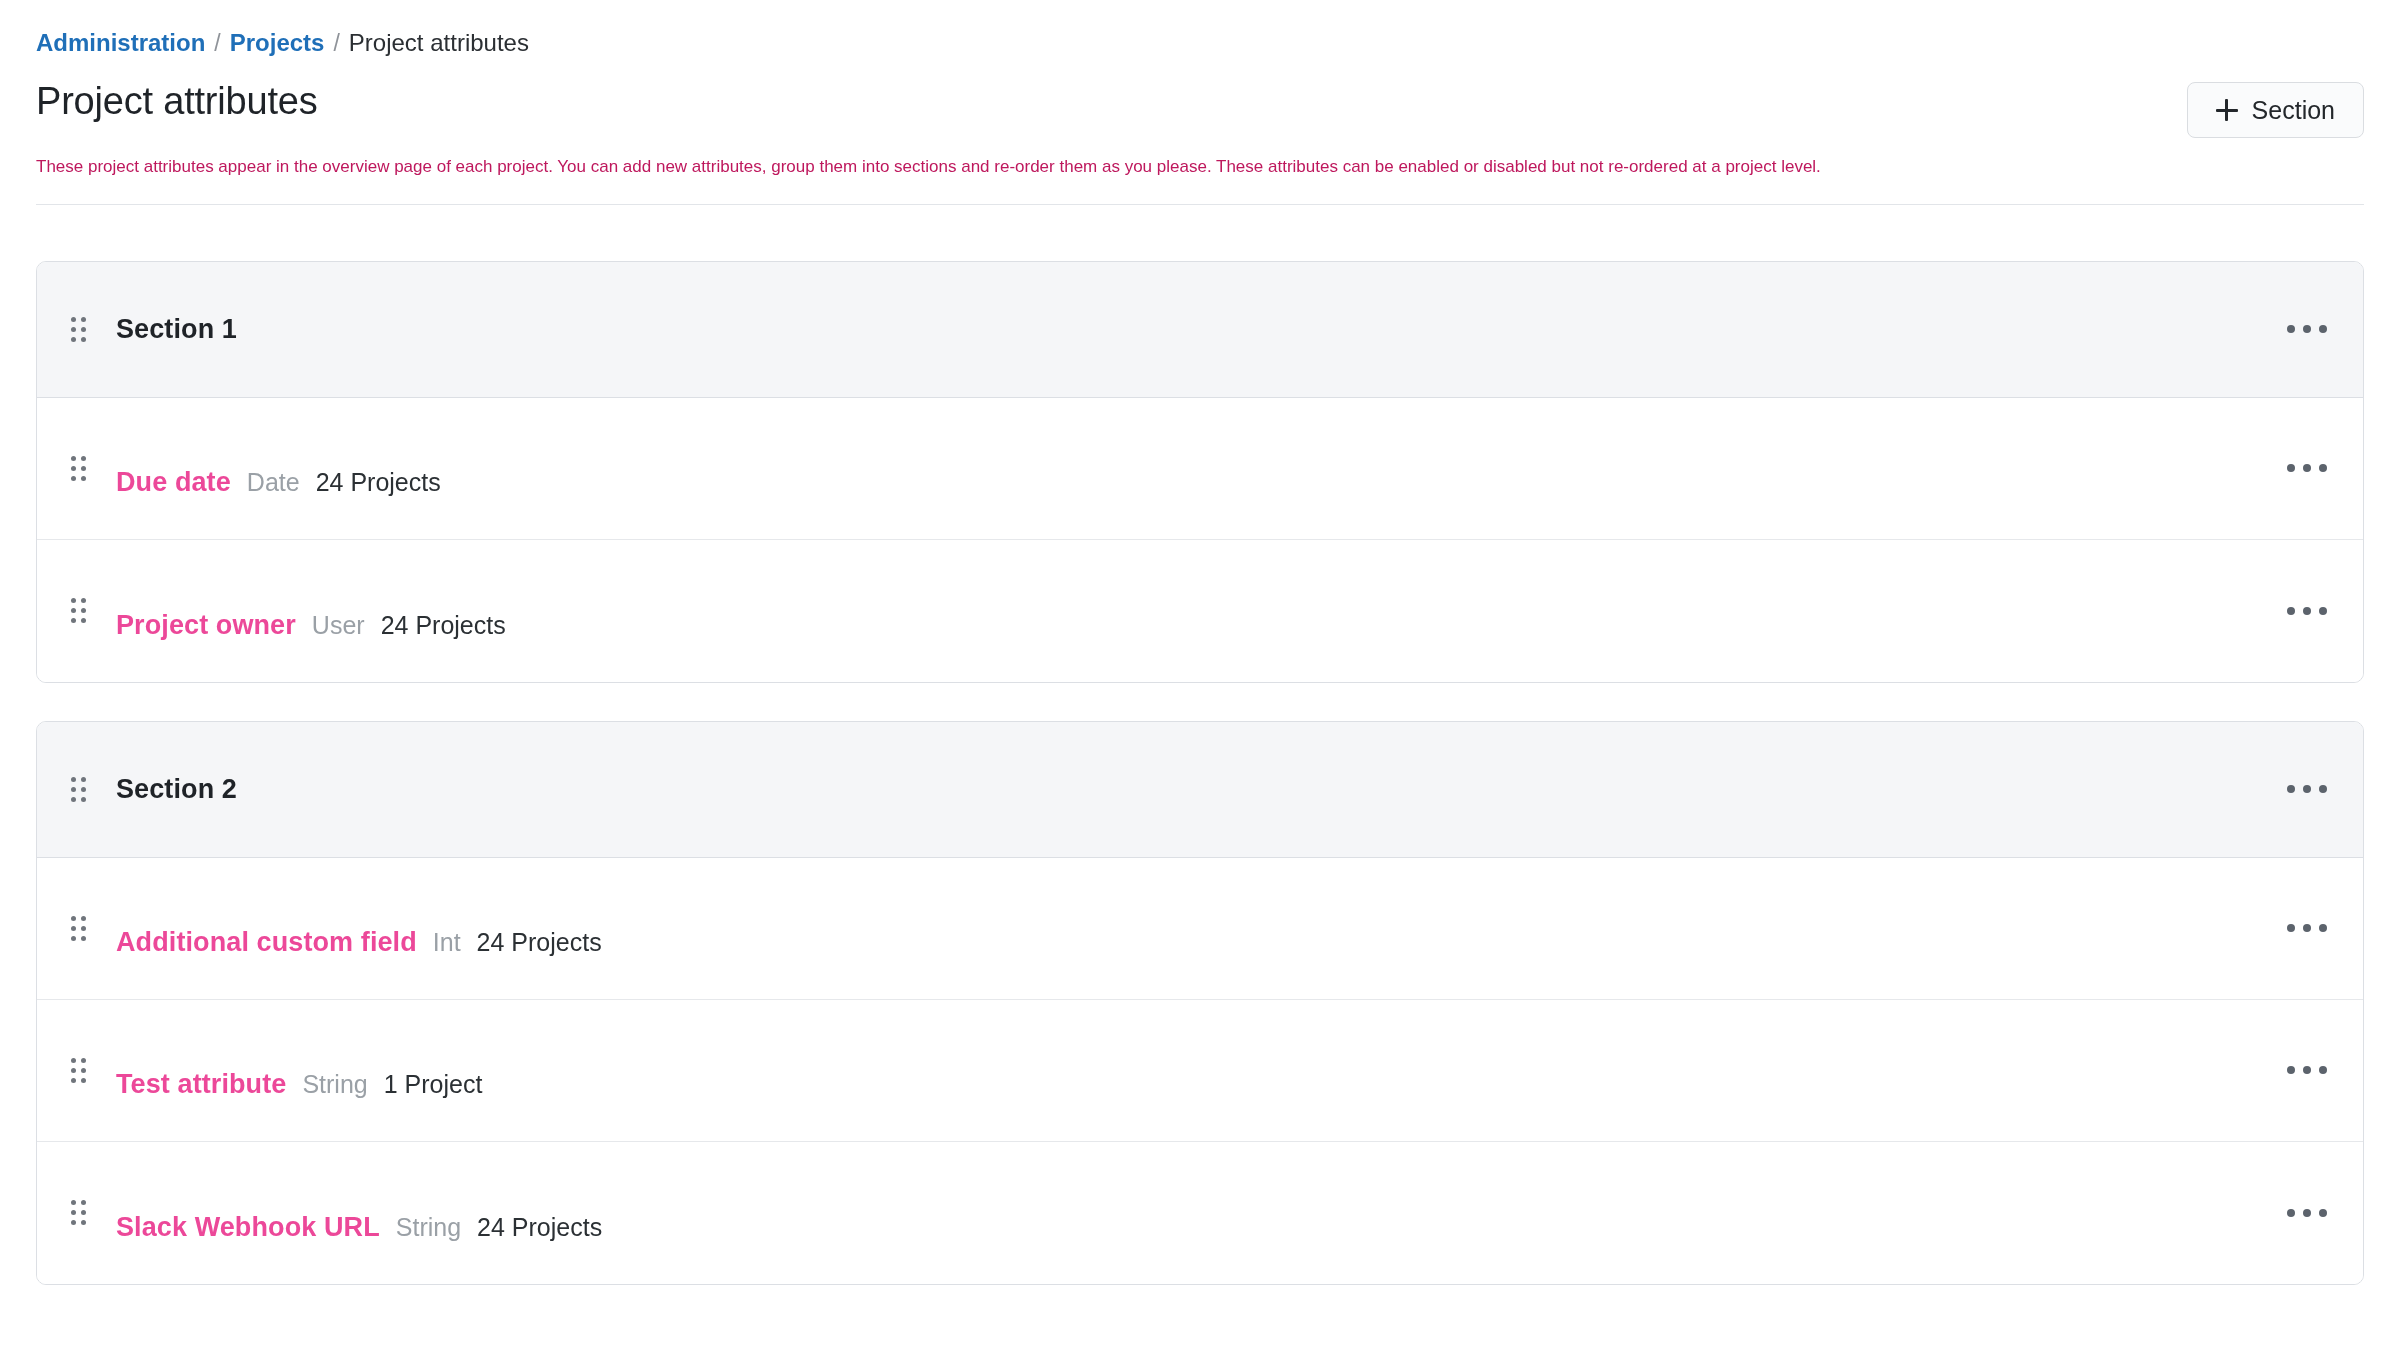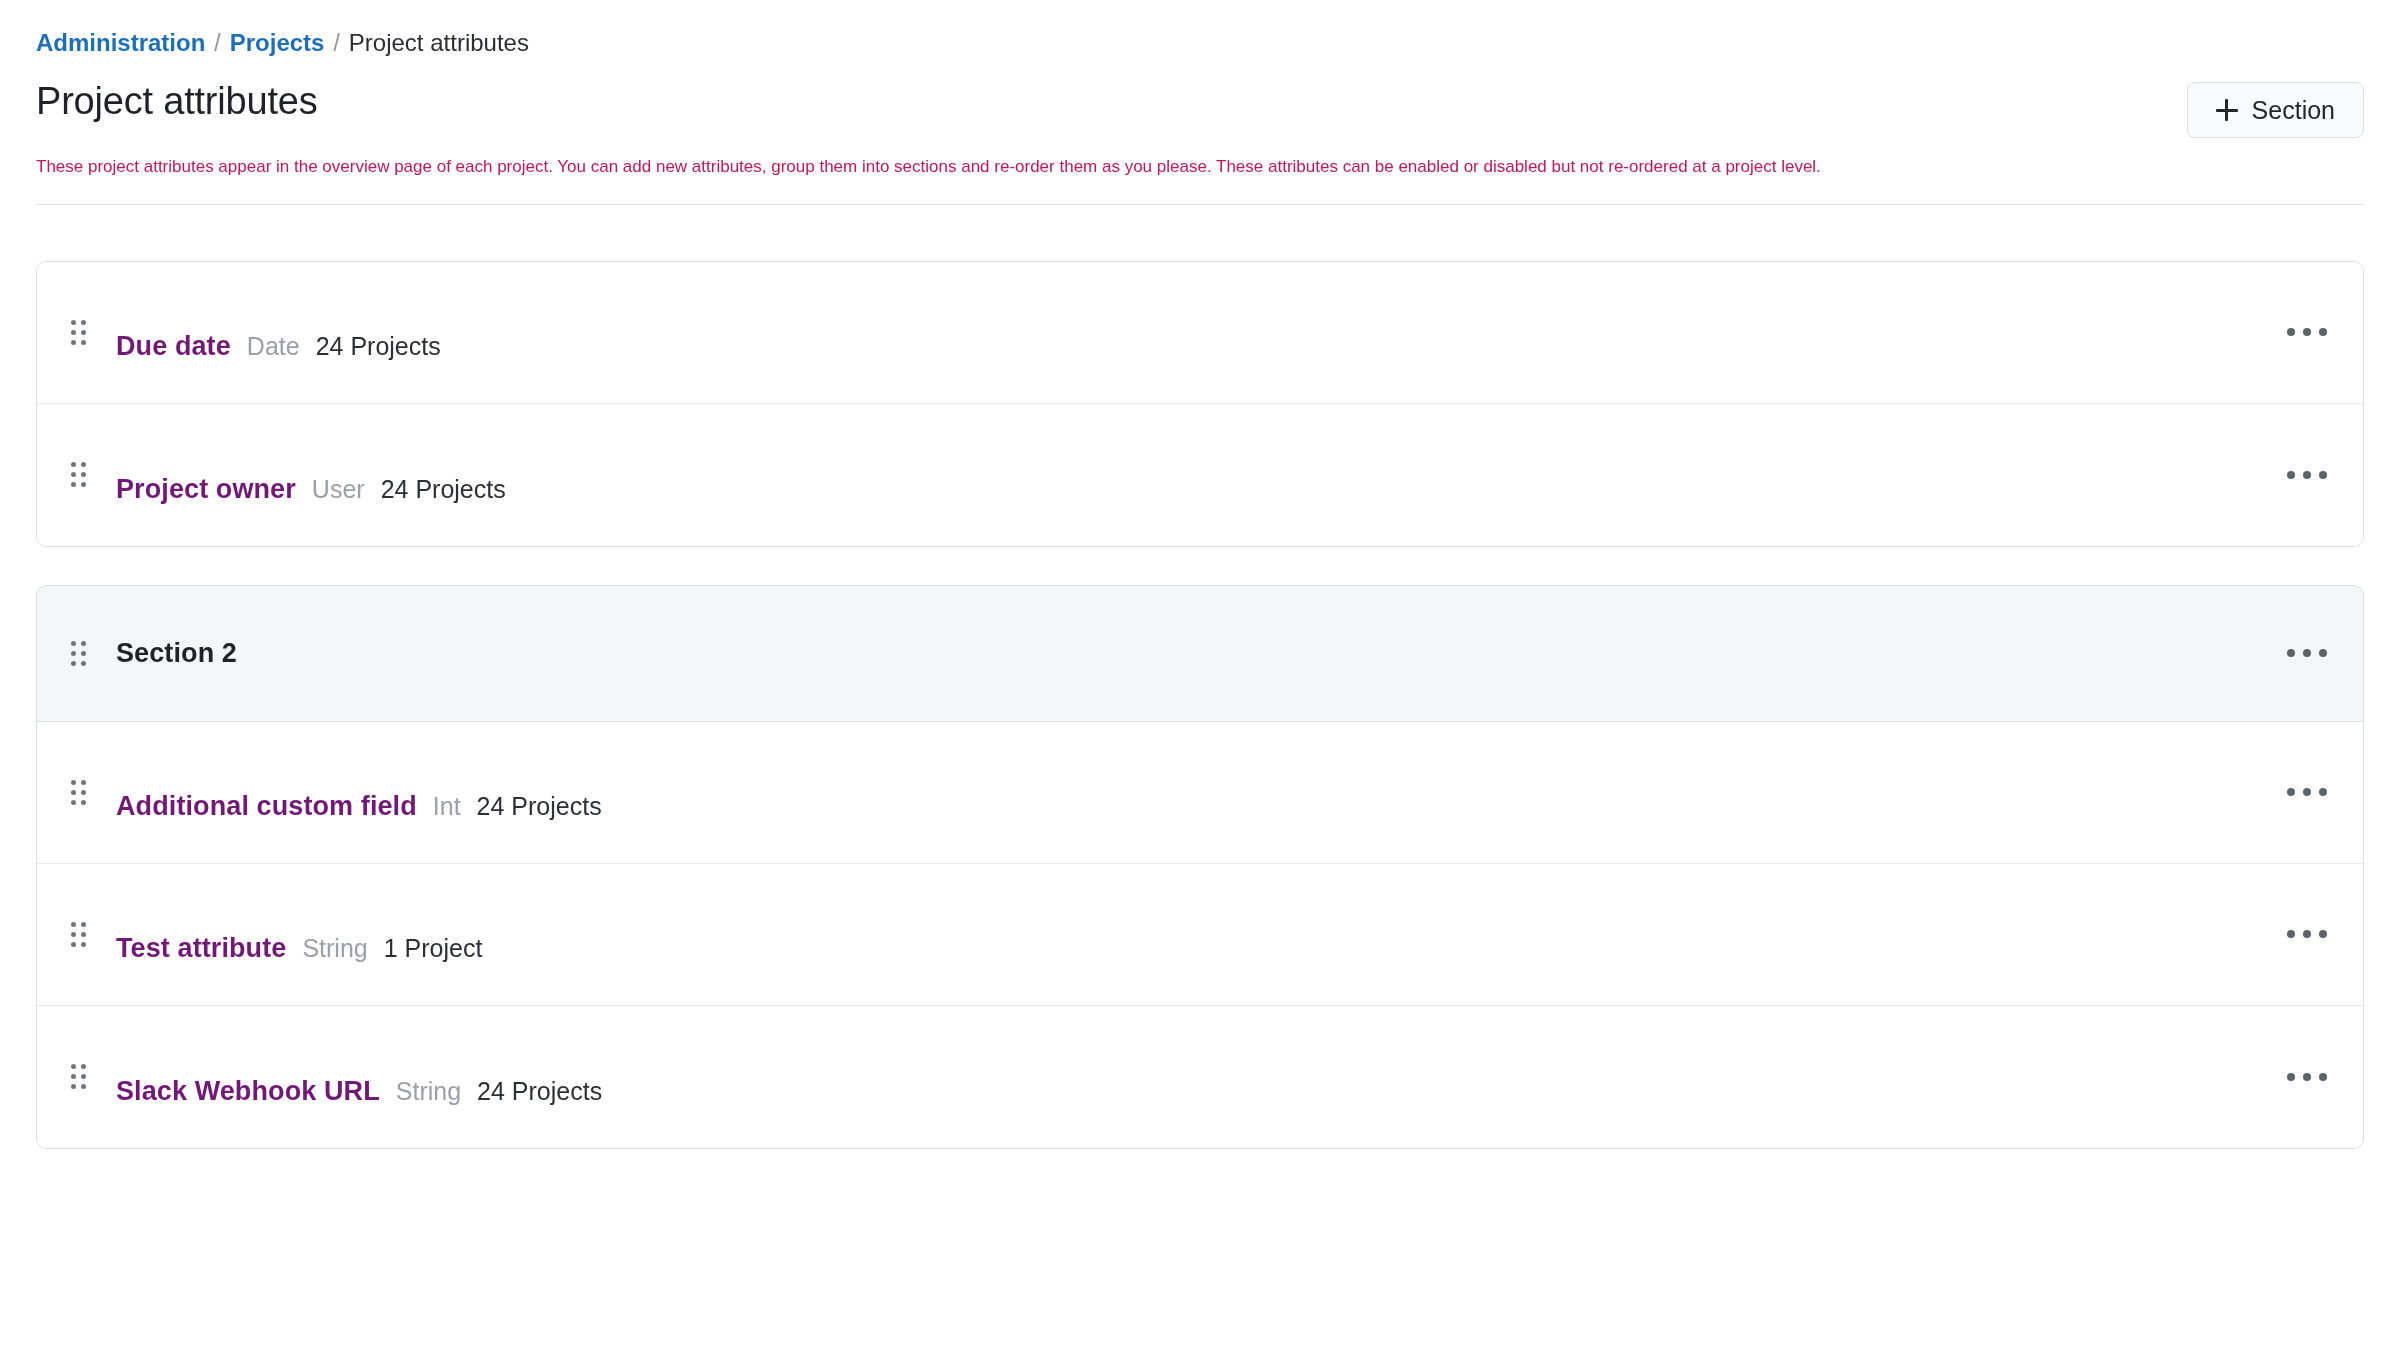--- a/index.html
+++ b/index.html
@@ -161,21 +161,21 @@
 
   .attr-main {
     display: flex;
     align-items: baseline;
     gap: 0;
     margin-left: 26px;
   }
   .attr-name {
     font-size: 27px;
     font-weight: 700;
-    color: #701a75;
+    color: #ec4899;
     letter-spacing: 0.1px;
     margin-top: 29px;
   }
   .attr-type {
     font-size: 25px;
     color: #9aa0a6;
     margin-left: 16px;
   }
   .attr-count {
     font-size: 25px;
@@ -251,20 +251,37 @@
     </div>
   </div>
 
   <p class="page-desc">These project attributes appear in the overview page of each project. You can add new attributes, group them into sections and re-order them as you please. These attributes can be enabled or disabled but not re-ordered at a project level.</p>
 
   <div class="divider"></div>
 
   <div class="cards">
 
     <div class="section-card">
+      <div class="section-head">
+        <span class="drag-handle">
+          <i></i>
+            <i></i>
+            <i></i>
+            <i></i>
+            <i></i>
+            <i></i>
+        </span>
+        <span class="section-title">Section 1</span>
+        <span class="spacer"></span>
+        <button class="kebab">
+          <i></i>
+            <i></i>
+            <i></i>
+        </button>
+      </div>
 
       <div class="attr-row">
         <span class="drag-handle">
           <i></i>
             <i></i>
             <i></i>
             <i></i>
             <i></i>
             <i></i>
         </span>

